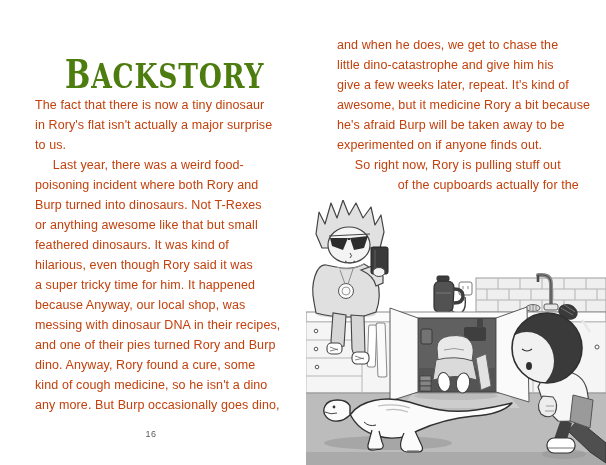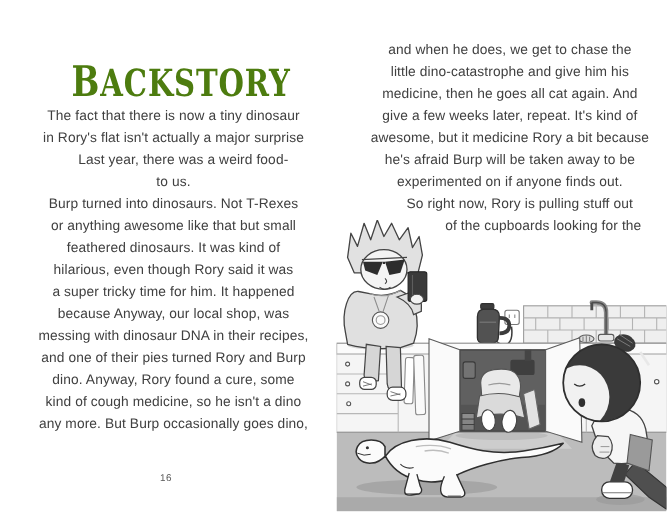--- a/index.html
+++ b/index.html
@@ -12,23 +12,22 @@
     position:absolute;left:30px;top:34px;width:270px;text-align:center;
     font-family:"DejaVu Serif","Liberation Serif",serif;
     font-weight:bold;color:#4d7c0f;font-size:34px;line-height:36px;
     letter-spacing:1px;
   }
   .chapter-title .squeeze{
     display:inline-block;transform:scaleX(0.78);transform-origin:center;
   }
   .chapter-title .squeeze::first-letter{font-size:1.13em;}
   .body-text{
-    position:absolute;color:#404040;font-size:12.5px;line-height:20px;
+    position:absolute;color:#c2410c;font-size:12.5px;line-height:20px;
     letter-spacing:0.1px;
-    text-align:center;
   }
   .left-body{left:35px;top:95px;}
   .right-body{left:337px;top:35px;}
   .txt-line{white-space:pre;height:20px;}
   .page-number{
     position:absolute;left:133px;top:429px;width:36px;text-align:center;
     font-size:9px;color:#5a5a5a;letter-spacing:0.5px;
   }
   .illustration-wrap{position:absolute;left:306px;top:200px;width:300px;height:265px;}
   svg{display:block;}
@@ -36,47 +35,47 @@
 </head>
 <body>
 
 <div class="page-spread">
 
   <h1 class="chapter-title"><span class="squeeze">BACKSTORY</span></h1>
 
   <div class="body-text left-body">
       <div class="txt-line">The fact that there is now a tiny dinosaur</div>
       <div class="txt-line">in Rory's flat isn't actually a major surprise</div>
+      <div class="txt-line">to us.</div>
       <div class="txt-line">     Last year, there was a weird food-</div>
-      <div class="txt-line">to us.</div>
+      <div class="txt-line">poisoning incident where both Rory and</div>
       <div class="txt-line">Burp turned into dinosaurs. Not T-Rexes</div>
       <div class="txt-line">or anything awesome like that but small</div>
       <div class="txt-line">feathered dinosaurs. It was kind of</div>
       <div class="txt-line">hilarious, even though Rory said it was</div>
       <div class="txt-line">a super tricky time for him. It happened</div>
       <div class="txt-line">because Anyway, our local shop, was</div>
       <div class="txt-line">messing with dinosaur DNA in their recipes,</div>
       <div class="txt-line">and one of their pies turned Rory and Burp</div>
       <div class="txt-line">dino. Anyway, Rory found a cure, some</div>
       <div class="txt-line">kind of cough medicine, so he isn't a dino</div>
       <div class="txt-line">any more. But Burp occasionally goes dino,</div>
     </div>
 
   <div class="page-number">16</div>
 
   <div class="body-text right-body">
       <div class="txt-line">and when he does, we get to chase the</div>
       <div class="txt-line">little dino-catastrophe and give him his</div>
-      <div class="txt-line">medicine, then he goes all cat again. And</div>
       <div class="txt-line">give a few weeks later, repeat. It's kind of</div>
       <div class="txt-line">awesome, but it medicine Rory a bit because</div>
       <div class="txt-line">he's afraid Burp will be taken away to be</div>
       <div class="txt-line">experimented on if anyone finds out.</div>
       <div class="txt-line">     So right now, Rory is pulling stuff out</div>
-      <div class="txt-line">                 of the cupboards looking for the</div>
+      <div class="txt-line">                 of the cupboards actually for the</div>
     </div>
 
   <div class="illustration-wrap">
     <svg width="300" height="265" viewBox="0 0 300 265" xmlns="http://www.w3.org/2000/svg">
 
       <g>
         <rect x="0" y="193" width="300" height="72" fill="#bcbcbc"></rect>
         <polygon points="108,193 200,193 214,208 94,208" fill="#d0d0d0" opacity="0.85"></polygon>
         <rect x="0" y="252" width="300" height="13" fill="#a7a7a7" opacity="0.85"></rect>
         <ellipse cx="150" cy="196" rx="42" ry="4" fill="#a2a2a2" opacity="0.4"></ellipse>

